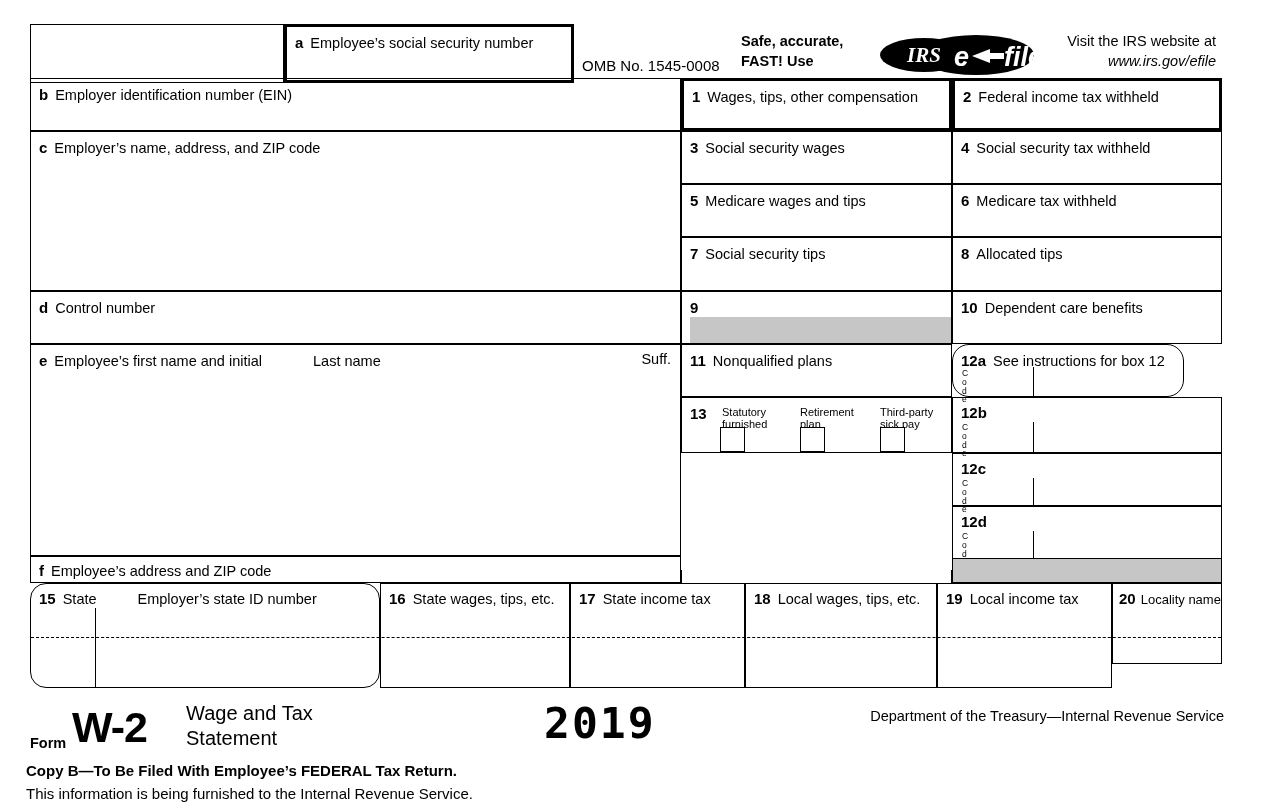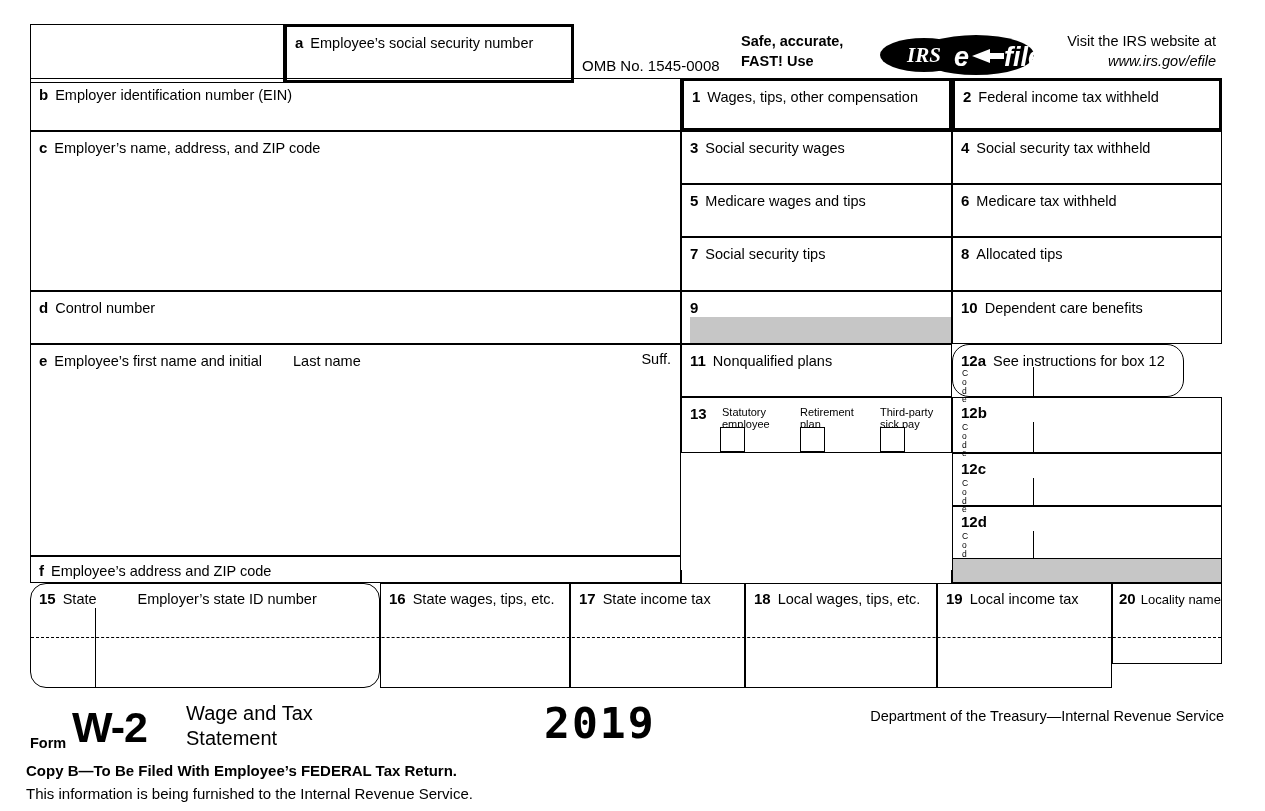--- a/index.html
+++ b/index.html
@@ -250,21 +250,21 @@
     <div class="hdrline">
       <span class="boxnum">10</span>
       <span class="lbl">Dependent care benefits</span>
     </div>
   </div>
 
   <div class="cell" style="left:30px; top:344px; width:651px; height:212px;">
     <div class="hdrline">
       <span class="boxnum">e</span>
       <span class="lbl">Employee’s first name and initial</span>
-      <span class="lbl" style="margin-left:24px;text-align:right;">Last name</span>
+      <span class="lbl" style="margin-left:44px;text-align:right;">Last name</span>
     </div>
     <span class="lbl" style="position:absolute; right:9px; top:7px;">Suff.</span>
   </div>
 
   <div class="cell" style="left:681px; top:344px; width:271px; height:53px;">
     <div class="hdrline">
       <span class="boxnum">11</span>
       <span class="lbl">Nonqualified plans</span>
     </div>
   </div>
@@ -280,21 +280,21 @@
       <span>d</span>
       <span>e</span>
     </div>
     <div class="v-div" style="left:80px; top:22px; height:31px;"></div>
   </div>
 
   <div class="cell" style="left:681px; top:397px; width:271px; height:56px;">
     <span class="boxnum" style="position:absolute; left:8px; top:7px;">13</span>
     <div class="cb-lbl" style="left:40px; top:8px;">
       <div>Statutory</div>
-      <div>employee</div>
+      <div>furnished</div>
     </div>
     <div class="cbx" style="left:38px; top:29px;"></div>
 
     <div class="cb-lbl" style="left:118px; top:8px;">
       <div>Retirement</div>
       <div>plan</div>
     </div>
     <div class="cbx" style="left:118px; top:29px;"></div>
 
     <div class="cb-lbl" style="left:198px; top:8px;">

